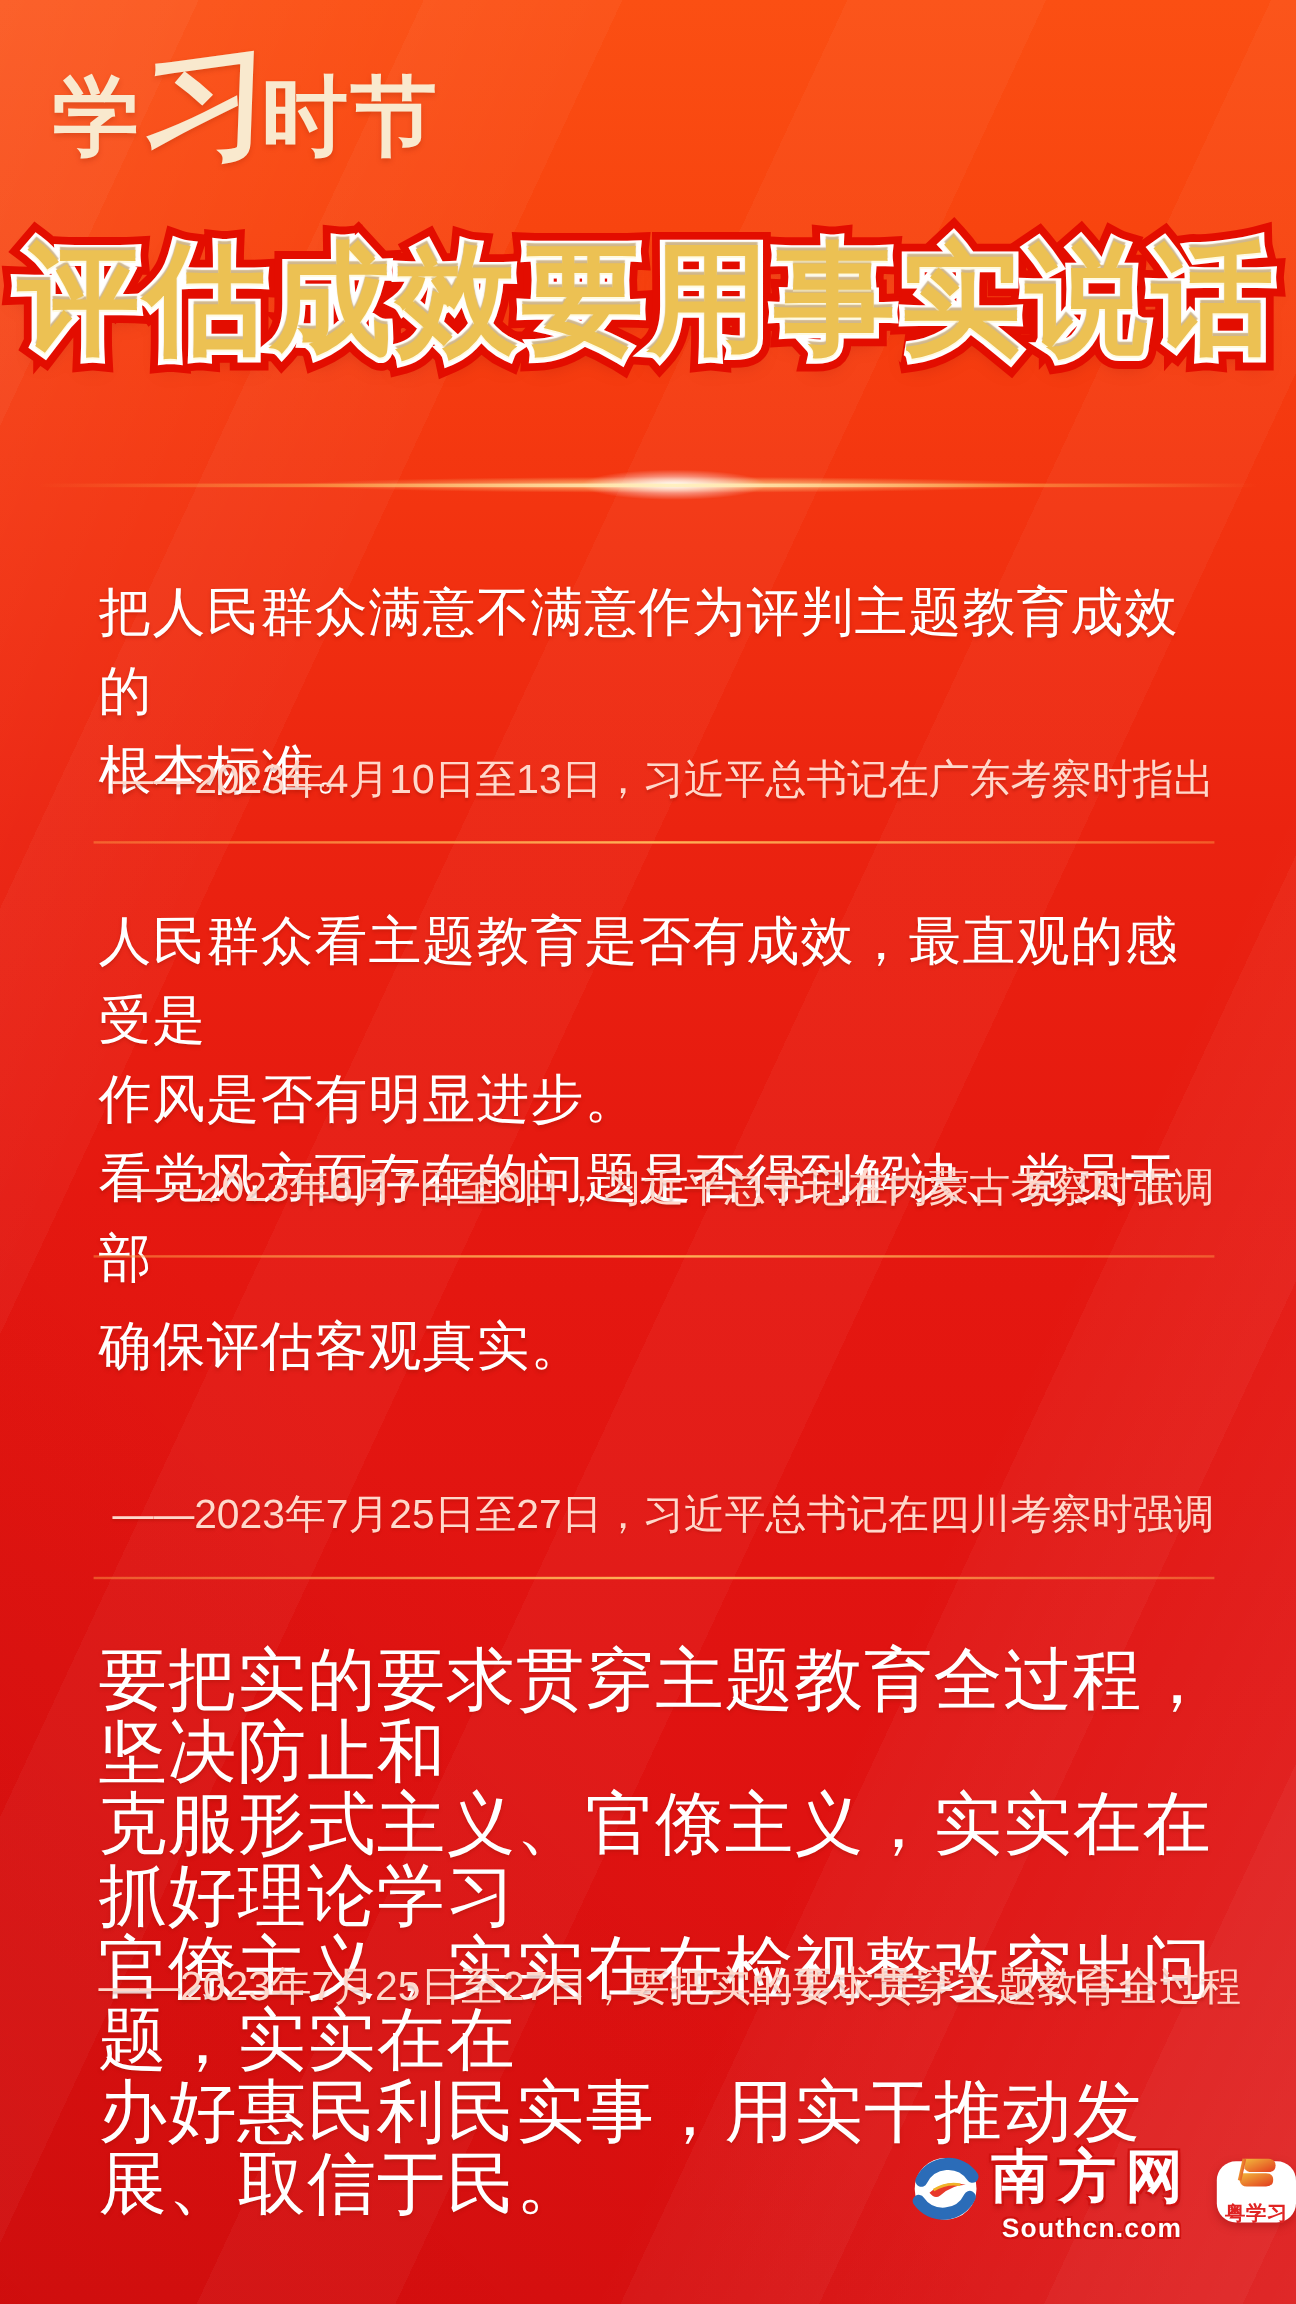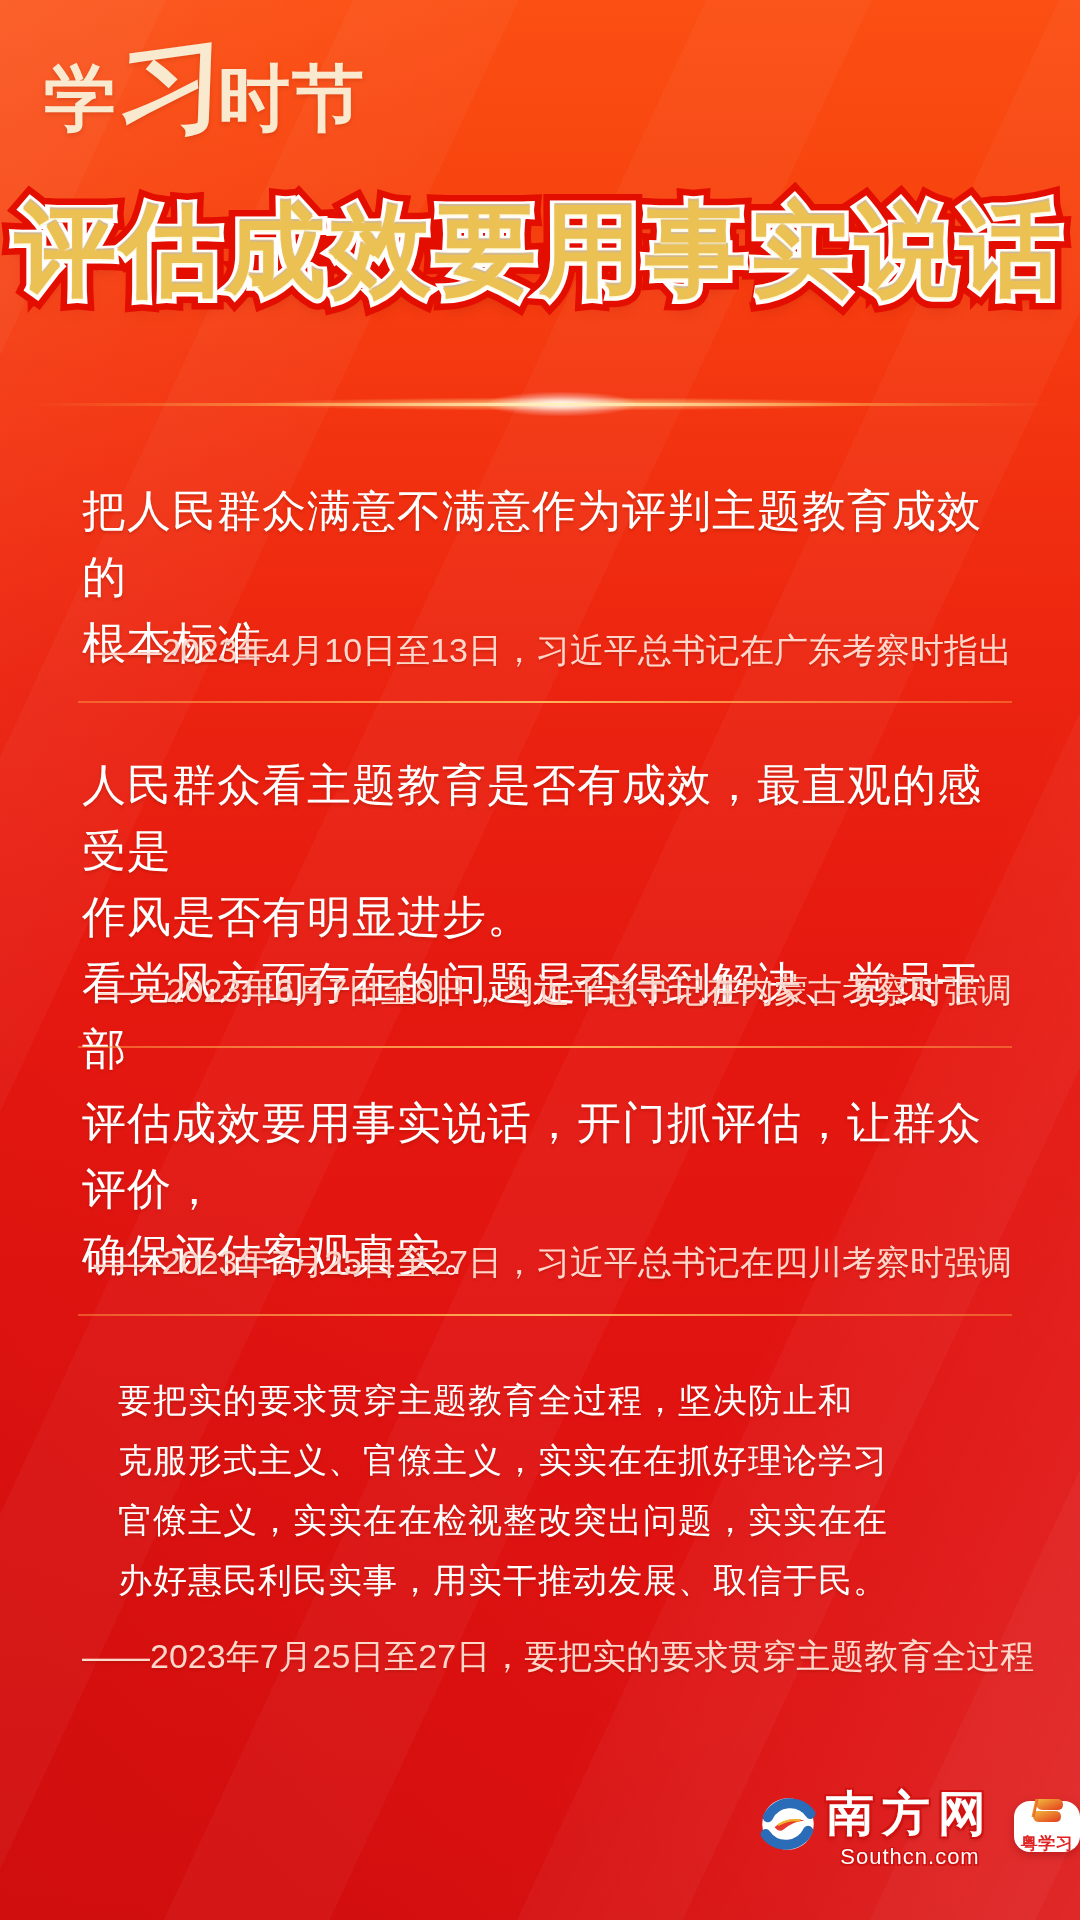--- a/index.html
+++ b/index.html
@@ -61,21 +61,21 @@
     background:linear-gradient(90deg,rgba(255,170,60,0) 0%,rgba(255,195,90,.55) 25%,rgba(255,240,190,.95) 52%,rgba(255,195,90,.55) 78%,rgba(255,170,60,0) 100%);
   }
 
   
   .quote{
     position:absolute;left:82px;width:930px;
     color:#ffffff;font-size:44px;line-height:66px;font-weight:400;
     text-shadow:0 2px 3px rgba(150,20,0,.35);
     letter-spacing:1px;
   }
-  .quote.tight{font-size:34px;line-height:60px;margin-left:36px;}
+  .quote.tight{font-size:57px;line-height:60px;}
   .attribution{
     position:absolute;left:82px;width:930px;
     color:#ffd8cb;font-size:34px;line-height:44px;text-align:right;
     text-shadow:0 2px 2px rgba(150,20,0,.3);
     white-space:nowrap;
   }
   .divider{
     position:absolute;left:78px;width:934px;height:2px;
     background:linear-gradient(90deg,rgba(255,160,70,.45) 0%,#ffb257 50%,rgba(255,160,70,.45) 100%);
   }
@@ -86,21 +86,21 @@
     display:flex;justify-content:flex-end;align-items:center;gap:20px;
   }
   .southcn{display:flex;align-items:center;gap:10px;}
   .southcn-text{display:flex;flex-direction:column;align-items:center;}
   .southcn-cn{
     font-size:48px;font-weight:900;color:#ffffff;letter-spacing:8px;
     font-family:"DejaVu Serif","Liberation Serif",serif;
     text-shadow:2px 2px 0 #d01210,-2px -2px 0 #d01210,2px -2px 0 #d01210,-2px 2px 0 #d01210,0 3px 4px rgba(120,0,0,.4);
   }
   .southcn-en{
-    margin-top:-2px;font-size:22px;font-weight:400;color:#ffffff;letter-spacing:1px;
+    margin-top:-2px;font-size:22px;font-weight:700;color:#ffffff;letter-spacing:1px;
     text-shadow:1.5px 1.5px 0 #d01210,-1.5px -1.5px 0 #d01210,1.5px -1.5px 0 #d01210,-1.5px 1.5px 0 #d01210;
   }
   .yuexuexi{
     width:66px;height:51px;background:#ffffff;border-radius:16px;
     display:flex;flex-direction:column;align-items:center;justify-content:center;
     box-shadow:0 3px 8px rgba(120,0,0,.35);
   }
   .yuexuexi-label{font-size:17px;font-weight:900;color:#e02423;margin-top:1px;letter-spacing:0.5px;}
 </style>
 </head>
@@ -132,21 +132,20 @@
 
   <div class="quote" style="top:752px;">
     <div>人民群众看主题教育是否有成效，最直观的感受是</div>
     <div>作风是否有明显进步。</div>
     <div>看党风方面存在的问题是否得到解决、党员干部</div>
   </div>
   <div class="attribution" style="top:968px;">——2023年6月7日至8日，习近平总书记在内蒙古考察时强调</div>
   <div class="divider" style="top:1046px;"></div>
 
   <div class="quote" style="top:1090px;">
-    <div>评估成效要用事实说话，开门抓评估，让群众评价，</div>
     <div>确保评估客观真实。</div>
   </div>
   <div class="attribution" style="top:1240px;">——2023年7月25日至27日，习近平总书记在四川考察时强调</div>
   <div class="divider" style="top:1314px;"></div>
 
   <div class="quote tight" style="top:1370px;">
     <div>要把实的要求贯穿主题教育全过程，坚决防止和</div>
     <div>克服形式主义、官僚主义，实实在在抓好理论学习</div>
     <div>官僚主义，实实在在检视整改突出问题，实实在在</div>
     <div>办好惠民利民实事，用实干推动发展、取信于民。</div>

